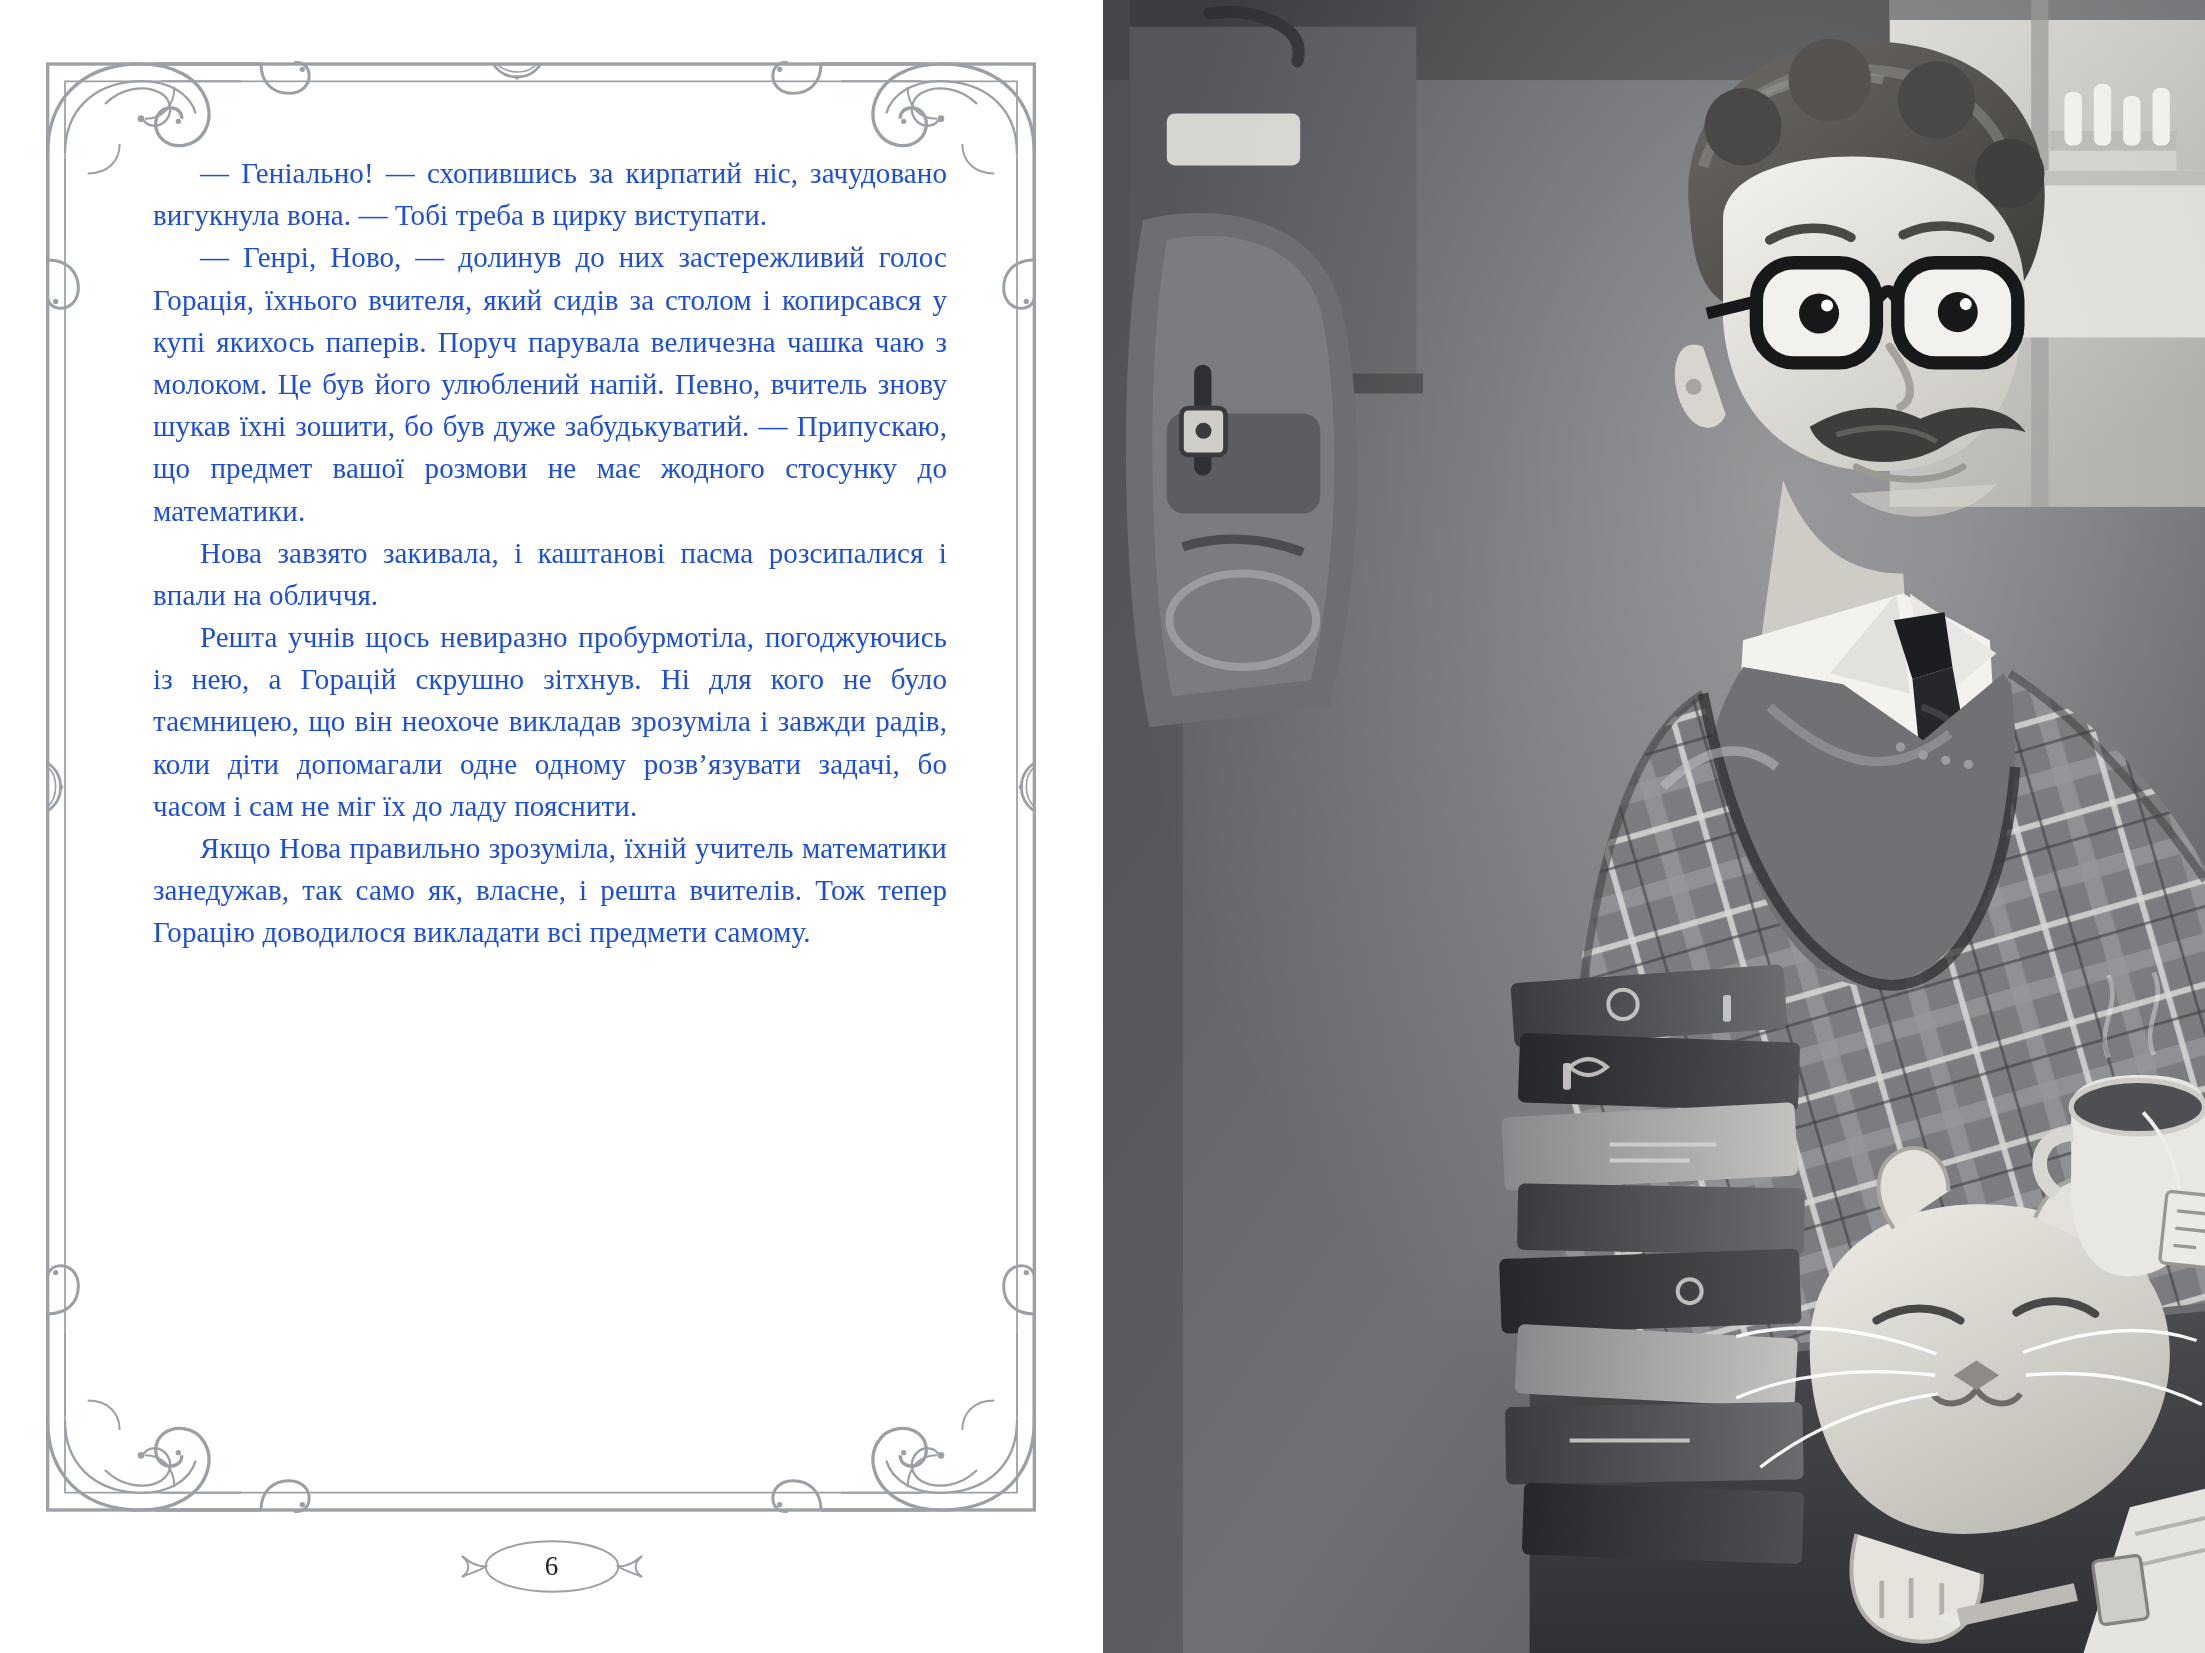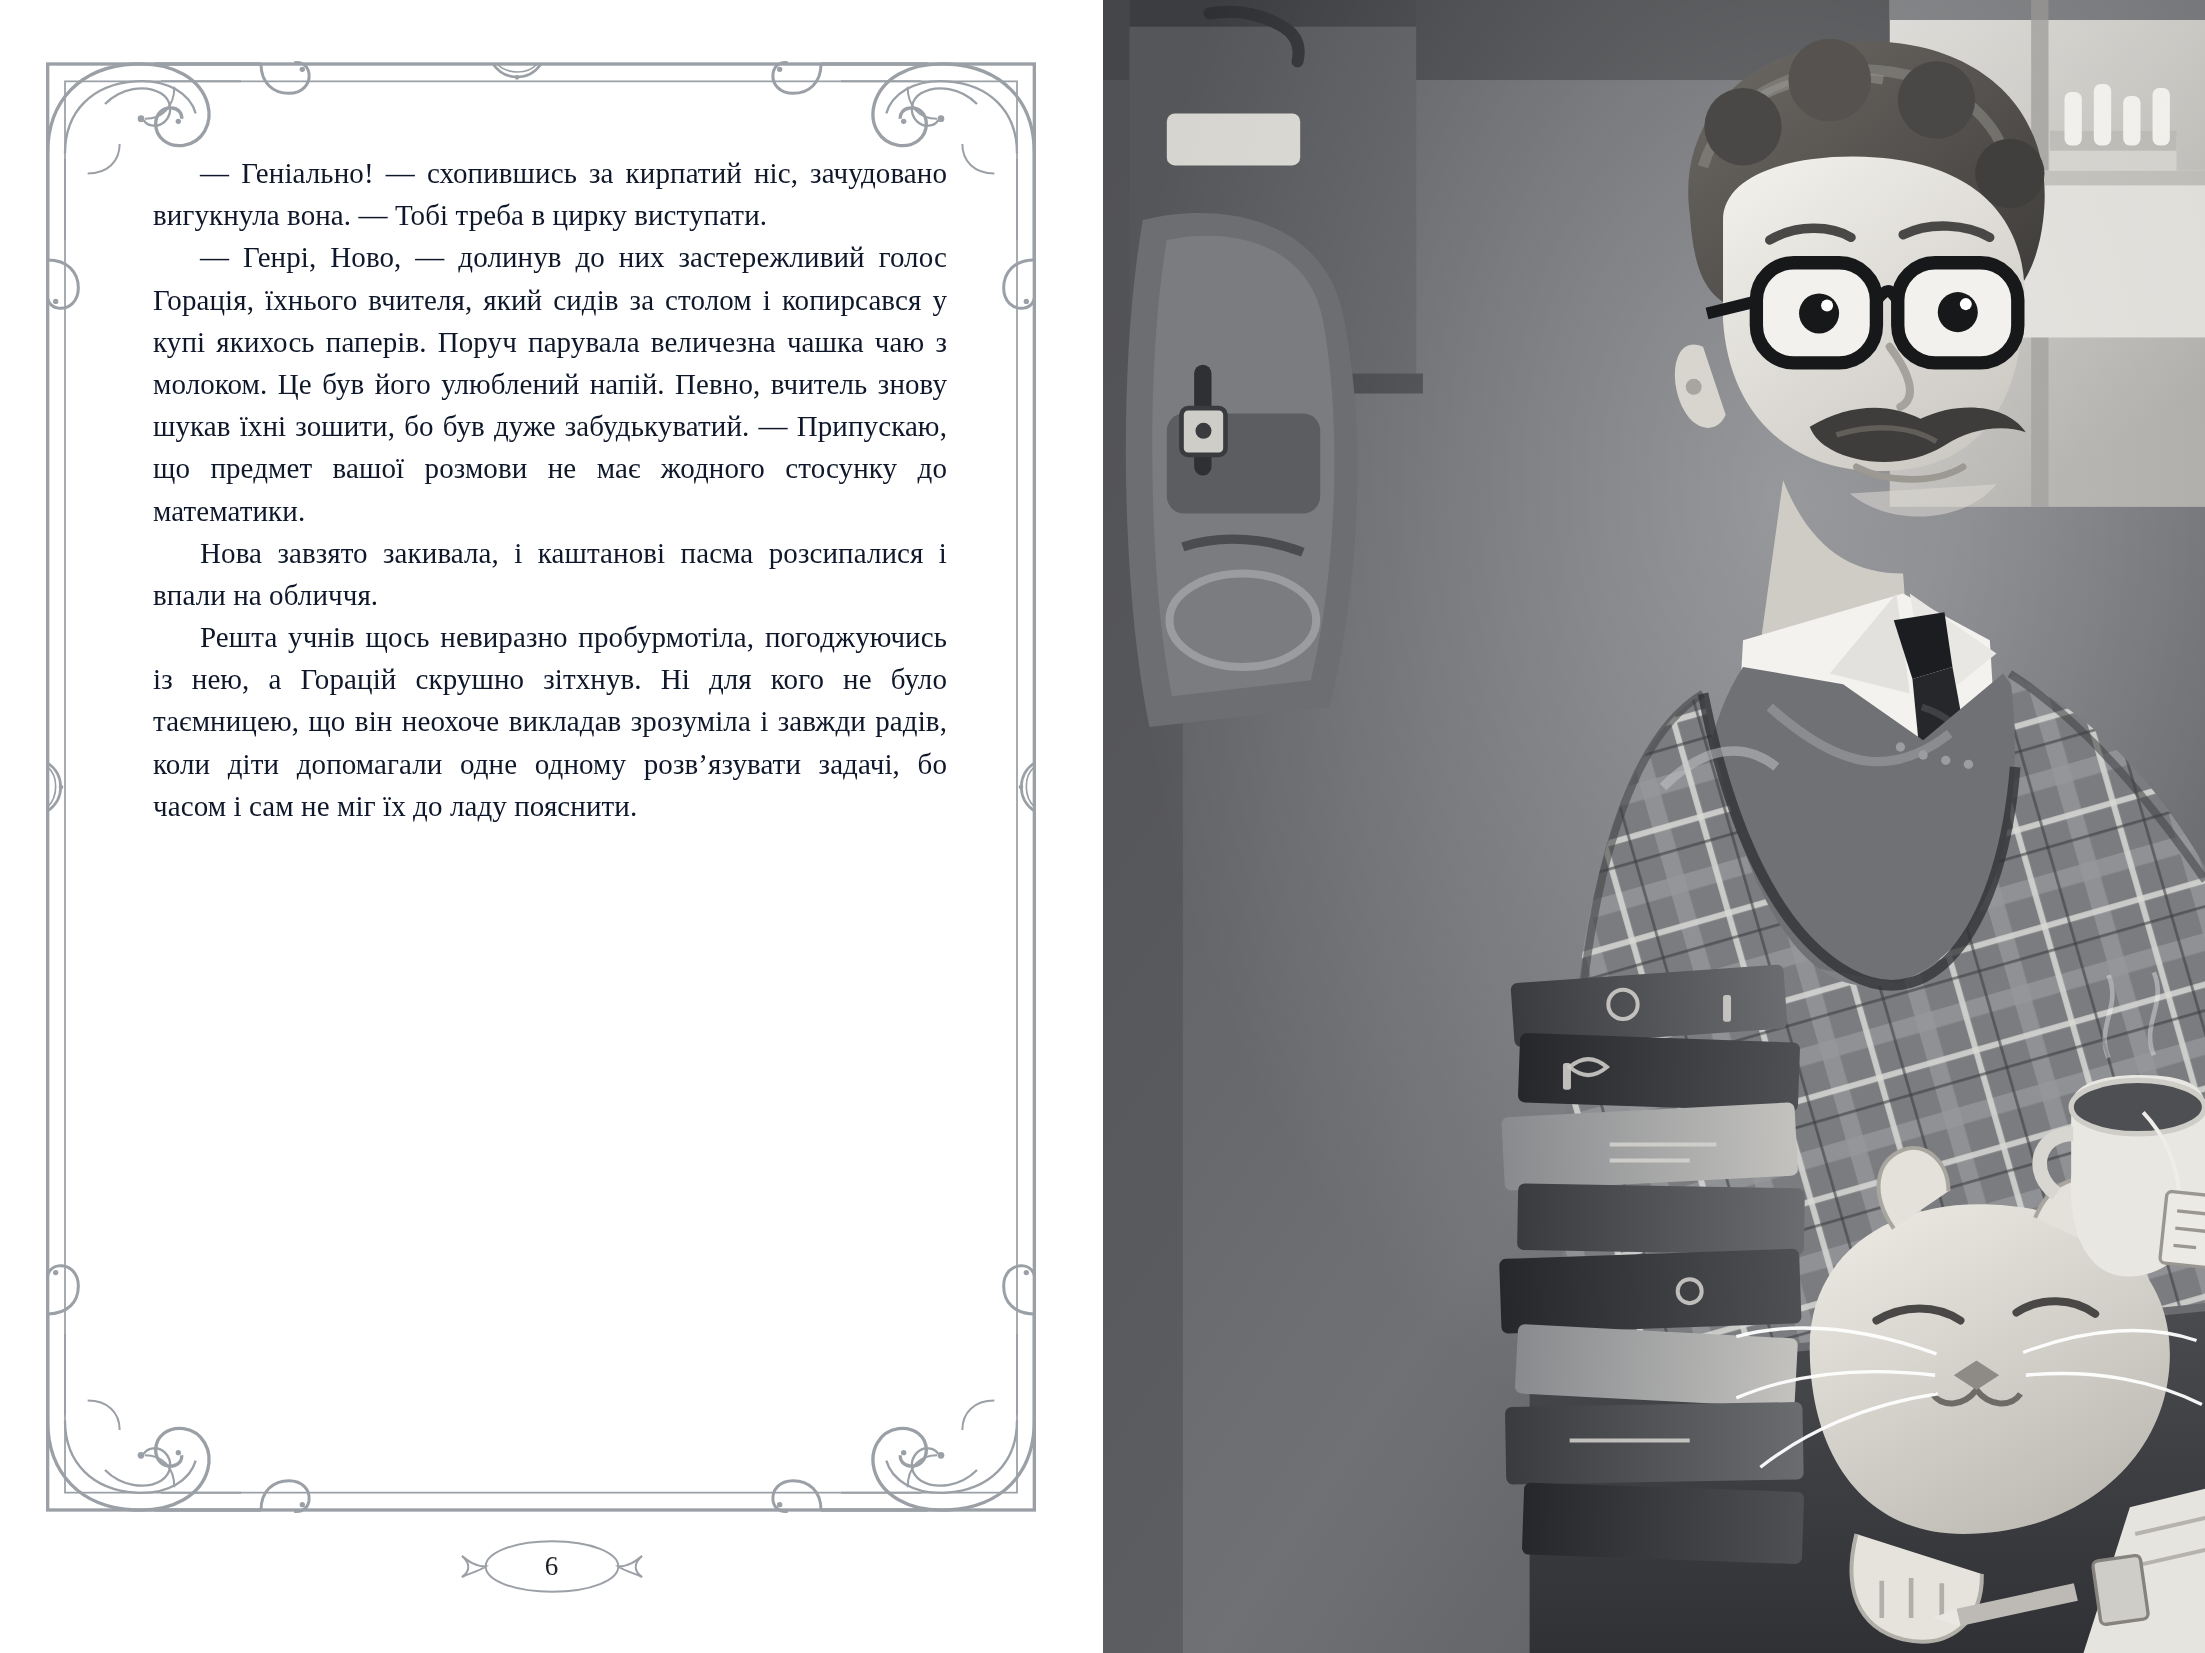--- a/index.html
+++ b/index.html
@@ -47,21 +47,21 @@
     width: 794px;
     height: 1287px;
     box-sizing: border-box;
   }
 
   .para {
     margin: 0 0 0px 0;
     text-indent: 47px;
     font-size: 29px;
     line-height: 1.455;
-    color: #0f172a;
+    color: #1d4ed8;
     text-align: justify;
     font-family: "Liberation Serif", serif;
     letter-spacing: 0.1px;
     -webkit-hyphens: manual;
     hyphens: manual;
   }
   .para:last-child { margin-bottom: 0; }
   .folio-wrap {
     position: absolute;
     left: 50%;
@@ -152,20 +152,21 @@
             <use href="#side-orn"></use>
           </g>
       </svg>
     </div>
 
     <div class="text-column">
       <p class="para">— Геніально! — схопившись за кирпатий ніс, за­чудовано вигукнула вона. — Тобі треба в цирку ви­ступати.</p>
       <p class="para">— Генрі, Ново, — долинув до них застережливий голос Горація, їхнього вчителя, який сидів за столом і копирсався у купі якихось паперів. Поруч парувала величезна чашка чаю з молоком. Це був його улюб­лений напій. Певно, вчитель знову шукав їхні зо­шити, бо був дуже забудькуватий. — Припускаю, що предмет вашої розмови не має жодного стосунку до математики.</p>
       <p class="para">Нова завзято закивала, і каштанові пасма розси­палися і впали на обличчя.</p>
       <p class="para">Решта учнів щось невиразно пробурмотіла, по­годжуючись із нею, а Горацій скрушно зітхнув. Ні для кого не було таємницею, що він неохоче викла­дав зрозуміла і завжди радів, коли діти допомагали одне одному розв’язувати задачі, бо часом і сам не міг їх до ладу пояснити.</p>
+      <p class="para">Якщо Нова правильно зрозуміла, їхній учитель математики занедужав, так само як, власне, і решта вчителів. Тож тепер Горацію доводилося викладати всі предмети самому.</p>
     </div>
 
     <div class="folio-wrap">
       <svg viewBox="0 0 300 92" xmlns="http://www.w3.org/2000/svg">
         <path d="M150 8 C210 8 250 26 250 46 C250 66 210 84 150 84 C90 84 50 66 50 46 C50 26 90 8 150 8 Z" fill="none" stroke="#9aa0a6" stroke-width="3"></path>
         <path d="M50 46 C34 46 24 38 14 30 C26 40 28 52 14 62 C26 56 38 54 50 46 Z" fill="none" stroke="#9aa0a6" stroke-width="3"></path>
         <path d="M250 46 C266 46 276 38 286 30 C274 40 272 52 286 62 C274 56 262 54 250 46 Z" fill="none" stroke="#9aa0a6" stroke-width="3"></path>
       </svg>
       <div class="folio-num">6</div>
     </div>

